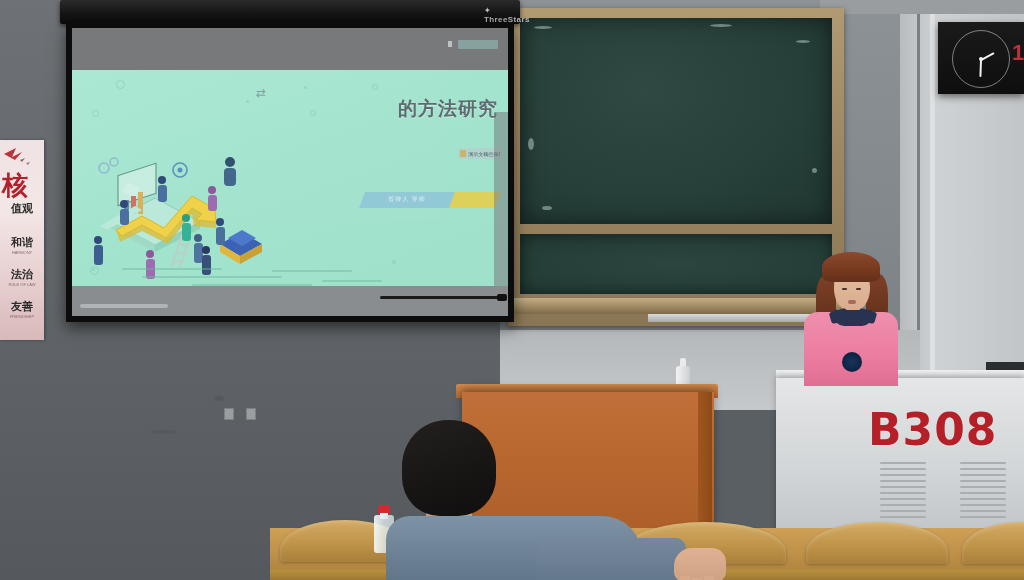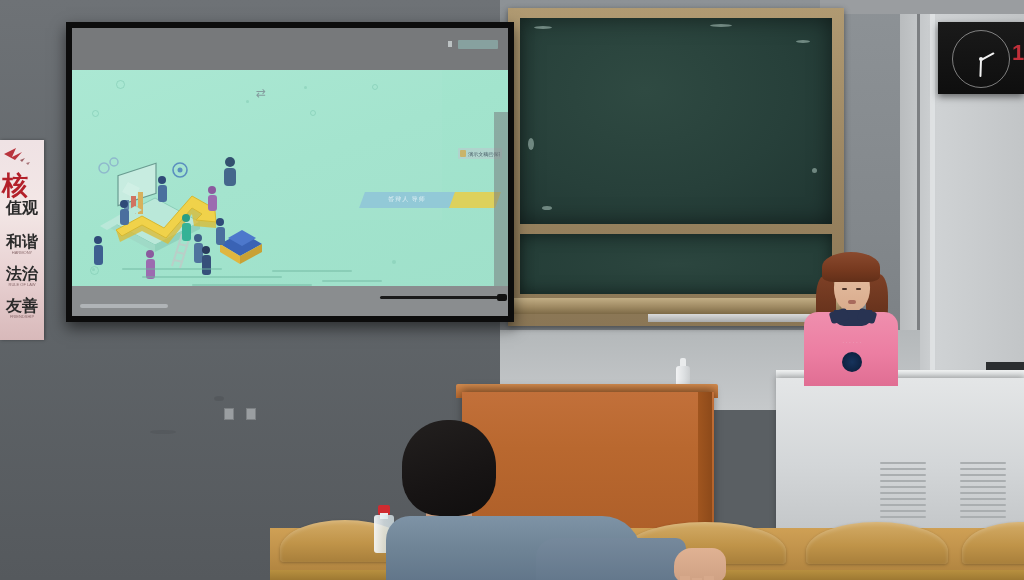--- a/index.html
+++ b/index.html
@@ -20,21 +20,21 @@
   
   .wall-band{position:absolute;left:500px;top:330px;width:420px;height:80px;
     background:linear-gradient(180deg,#b4b8ba 0%,#c6c9cb 100%);}
 
   
   .poster{position:absolute;left:0;top:140px;width:44px;height:200px;
     background:linear-gradient(180deg,#efe2e4 0%,#f3e7e6 35%,#e7cfd0 70%,#d8b9ba 100%);
     box-shadow:1px 0 3px rgba(0,0,0,.35);overflow:hidden;}
   .poster .pbird{position:absolute;left:2px;top:6px;width:30px;height:28px;}
   .poster .pline{position:absolute;left:0;width:44px;text-align:center;
-    color:#2b2b2b;font-size:16px;font-weight:bold;letter-spacing:0px;line-height:12px;}
+    color:#2b2b2b;font-size:11px;font-weight:bold;letter-spacing:0px;line-height:12px;}
   .poster .psub{position:absolute;left:0;width:44px;text-align:center;color:#8a6a6c;font-size:4px;}
   .poster .pbig{position:absolute;left:2px;top:34px;width:40px;color:#b3202a;font-size:26px;
     font-weight:bold;line-height:22px;}
 
   
   .bb-frame{position:absolute;left:508px;top:8px;width:336px;height:318px;
     background:linear-gradient(180deg,#b09a72 0%,#9c8662 50%,#8a7655 100%);
     box-shadow:0 2px 6px rgba(0,0,0,.45);}
   .bb-inner{position:absolute;left:12px;top:10px;width:312px;height:206px;
     background:radial-gradient(ellipse at 40% 35%,#2f4a42 0%,#27403a 55%,#1f3531 100%);
@@ -225,20 +225,26 @@
       <div class="chalkmark" style="left:276px;top:22px;width:14px;height:3px;"></div>
       <div class="chalkmark" style="left:8px;top:120px;width:6px;height:12px;"></div>
       <div class="chalkmark" style="left:292px;top:150px;width:5px;height:5px;"></div>
       <div class="chalkmark" style="left:22px;top:188px;width:10px;height:4px;"></div>
     </div>
     <div class="bb-inner2"></div>
     <div class="bb-rail"></div>
     <div class="bb-ledge"></div>
   </div>
 
+  <div class="scr-case">
+    <div class="scr-brand">
+      <span class="bstar">✦</span>
+      <span>ThreeStars</span>
+    </div>
+  </div>
 
   <div class="scr-body">
     <div class="scr-bar-top">
       <div class="topchip"></div>
       <div class="topchip-a"></div>
     </div>
 
     <div class="slide">
       <div class="slide-window"></div>
 
@@ -308,20 +314,21 @@
 
         <circle cx="100" cy="44" r="7" fill="none" stroke="#5b8fbf" stroke-width="1.6"></circle>
         <circle cx="100" cy="44" r="2.5" fill="#5b8fbf"></circle>
         <g stroke="#8fb9cc" stroke-width="1.5" fill="none">
           <circle cx="24" cy="42" r="5"></circle>
             <circle cx="34" cy="36" r="4"></circle>
         </g>
       </svg>
 
       <div class="slide-title">
+        <div>的方法研究</div>
       </div>
 
       <div class="slide-banner"></div>
       <div class="slide-banner-y"></div>
       <div class="slide-banner-txt">答辩人  导师</div>
 
       <div class="sline" style="left:50px;top:198px;width:100px;"></div>
       <div class="sline" style="left:70px;top:206px;width:140px;"></div>
       <div class="sline" style="left:120px;top:214px;width:120px;"></div>
       <div class="sline" style="left:200px;top:200px;width:80px;"></div>
@@ -349,20 +356,21 @@
     </div>
   </div>
   <div class="clock-red">1</div>
 
   <div class="cab-dark"></div>
   <div class="cab-top"></div>
   <div class="cabinet">
     
     
   </div>
+  <div class="cab-label">B308</div>
   <div class="vent" style="left:880px;top:462px;">
     <i></i>
       <i></i>
       <i></i>
       <i></i>
       <i></i>
       <i></i>
       <i></i>
       <i></i>
       <i></i>

